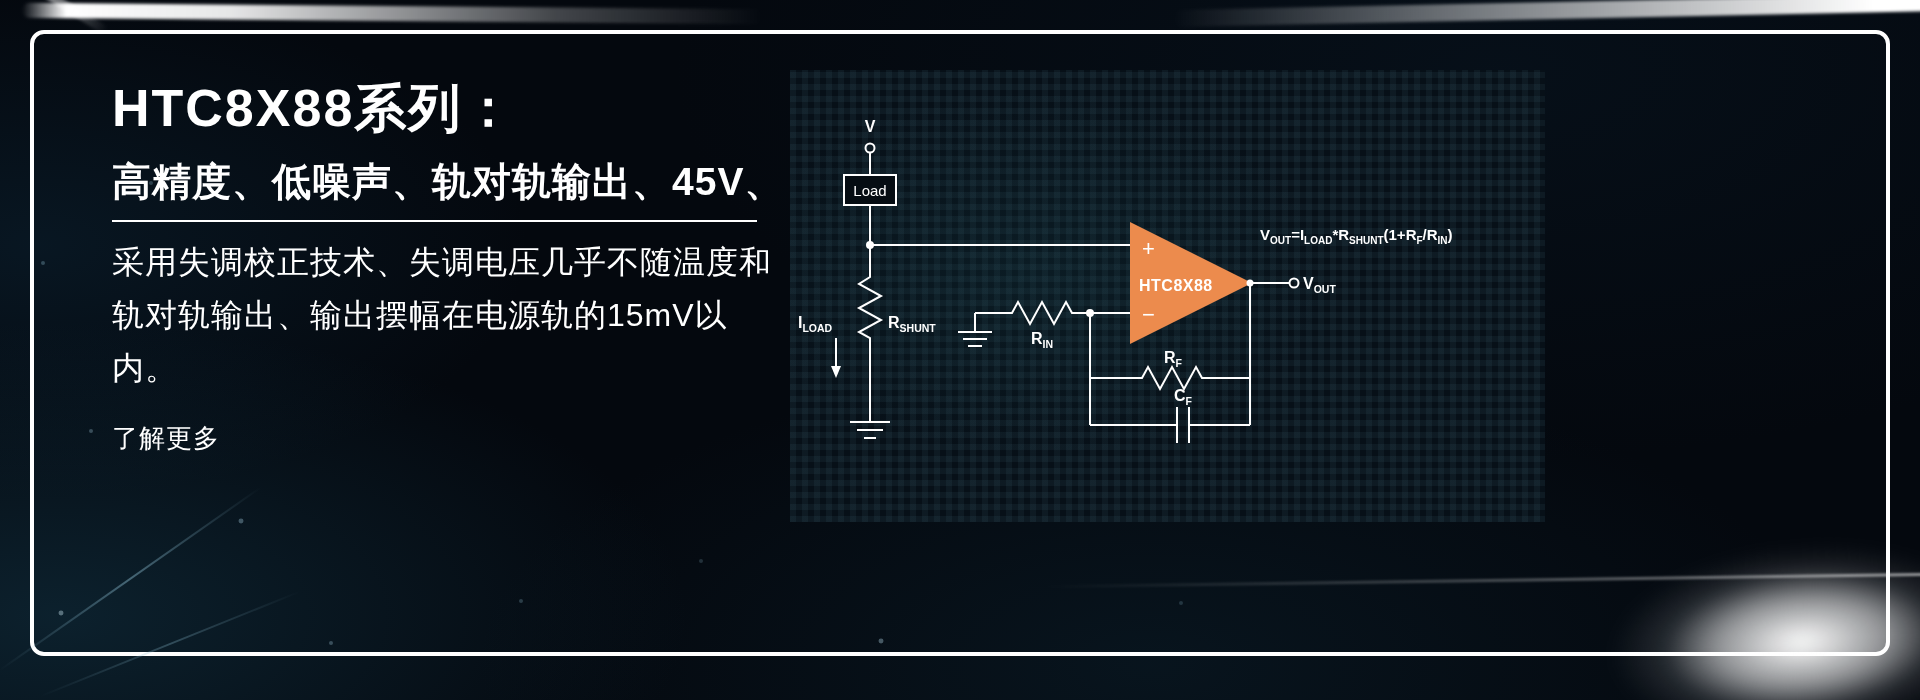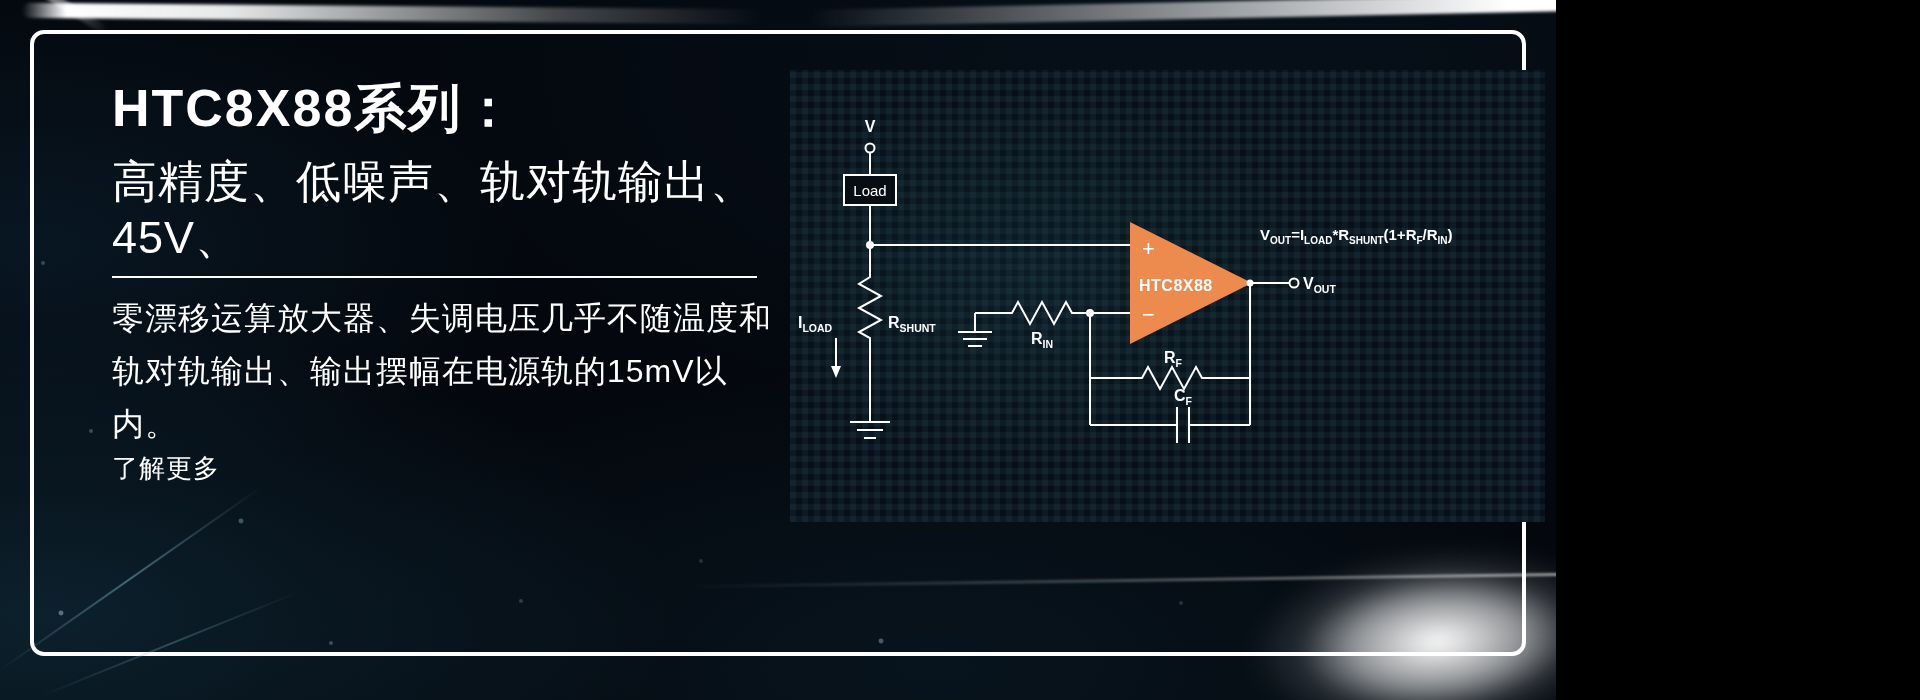--- a/index.html
+++ b/index.html
@@ -1,18 +1,18 @@
 <!DOCTYPE html>
 <html><head>
 <meta charset="utf-8">
 <style>
   * { box-sizing: border-box; }
   html,body { margin:0; padding:0; background:#000; }
   .stage {
-    position:relative; width:1556px; height:700px; overflow:hidden;
+    position:relative; width:1920px; height:700px; overflow:hidden;
     font-family:"Liberation Sans", sans-serif;
     background:
       radial-gradient(900px 420px at 3% 88%, rgba(24,70,92,0.40), transparent 70%),
       radial-gradient(700px 360px at 2% 35%, rgba(16,50,72,0.35), transparent 70%),
       radial-gradient(1100px 520px at 78% 10%, rgba(12,34,52,0.28), transparent 75%),
       radial-gradient(900px 400px at 60% 95%, rgba(18,52,70,0.28), transparent 75%),
       #04080E;
   }
   .frame {
     position:absolute; left:30px; top:30px; right:30px; bottom:44px;
@@ -67,25 +67,25 @@
       700px 560px 0 1px rgba(150,200,220,0.20),
       880px 640px 0 1.5px rgba(190,225,240,0.35),
       1180px 602px 0 1px rgba(150,200,220,0.20);
   }
   
   .left-block { position:absolute; left:112px; top:78px; width:690px; color:#fff; }
   .title {
     margin:0 0 16px 0; font-size:52px; line-height:60px; font-weight:bold;
     letter-spacing:2px; color:#fff;
   }
-  .subtitle { font-size:45px; line-height:56px; font-weight:400; letter-spacing:1px; }
+  .subtitle { font-size:39px; line-height:56px; font-weight:700; letter-spacing:1px; }
   .divider { margin-top:10px; width:645px; height:2px; background:#fff; }
   .body-text { margin-top:14px; font-size:32px; line-height:53px; font-weight:400; letter-spacing:1px; }
   .learn-more {
-    display:inline-block; font-size:26px; color:#fff;
+    display:inline-block; margin-top:26px; font-size:26px; color:#fff;
     text-decoration:none; letter-spacing:1px; cursor:pointer;
   }
   
   .circuit-panel {
     position:absolute; left:790px; top:70px; width:755px; height:452px;
     background-color:#071018;
     background-image:
       radial-gradient(420px 260px at 32% 45%, rgba(30,85,95,0.18), transparent 70%),
       repeating-linear-gradient(0deg, rgba(110,170,190,0.065) 0 6px, transparent 6px 12px),
       repeating-linear-gradient(90deg, rgba(110,170,190,0.065) 0 6px, transparent 6px 12px);
@@ -113,21 +113,21 @@
   <div class="diag1"></div>
   <div class="diag2"></div>
 
   <div class="left-block">
     <h1 class="title">HTC8X88系列：</h1>
     <div class="subtitle">
       <div>高精度、低噪声、轨对轨输出、45V、</div>
     </div>
     <div class="divider"></div>
     <div class="body-text">
-      <div>零漂移运算放大器、失调电压几乎不随温度和</div>
+      <div>采用失调校正技术、失调电压几乎不随温度和</div>
       <div>轨对轨输出、输出摆幅在电源轨的15mV以</div>
       <div>内。</div>
     </div>
     <a class="learn-more">了解更多</a>
   </div>
 
   <div class="circuit-panel">
     <svg viewBox="0 0 755 452">
 
       <g>

